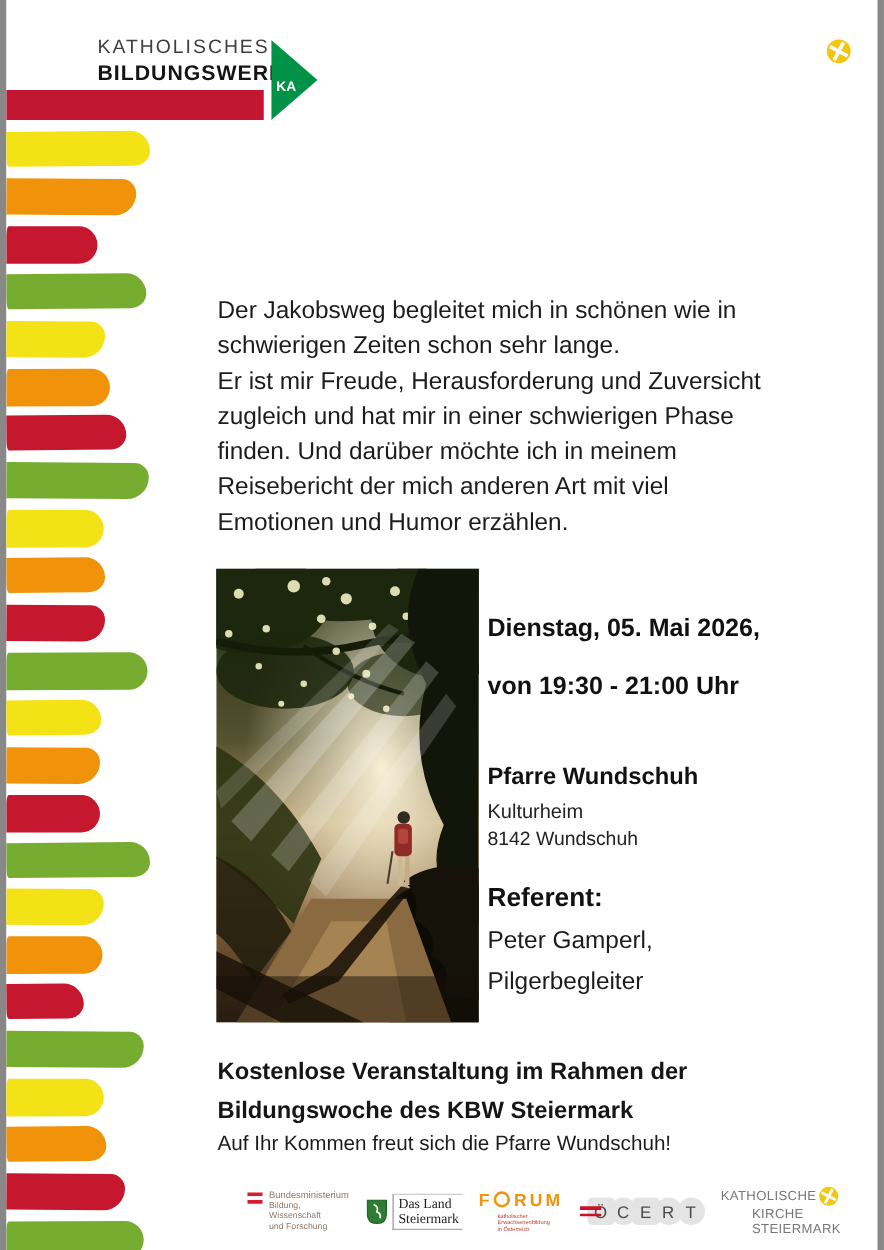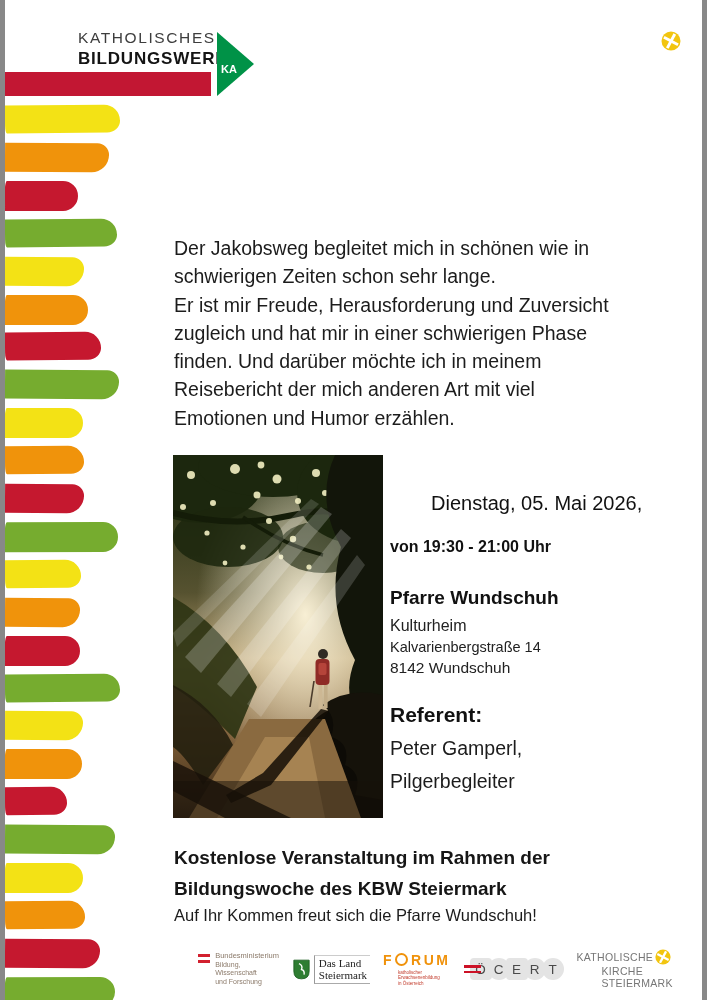--- a/index.html
+++ b/index.html
@@ -18,22 +18,22 @@
   .stripe{position:absolute;left:0;}
   .stripe.v0{border-radius:0 16px 13px 2px / 0 58% 42% 8px;transform:rotate(-.5deg);}
   .stripe.v1{border-radius:0 12px 18px 0 / 0 42% 62% 0;transform:rotate(.4deg);}
   .stripe.v2{border-radius:2px 15px 15px 0 / 8px 50% 50% 0;transform:rotate(-.15deg);}
   
   .title{position:absolute;left:169px;top:141px;font-size:27px;font-weight:700;
          line-height:43px;color:#191919;letter-spacing:-.2px;}
   .intro{position:absolute;left:169px;top:234px;font-size:19.5px;line-height:28.3px;color:#1c1c1c;}
   .photo{position:absolute;left:168px;top:455px;width:210px;height:363px;display:block;}
   .details{position:absolute;left:385px;top:492px;width:310px;color:#111;}
-  .d-date{font-size:20px;font-weight:400;margin-bottom:23px;margin-left:41px;}
-  .d-date2{font-size:16px;font-weight:700;margin-bottom:31px;}
+  .d-date{font-size:20px;font-weight:700;margin-bottom:23px;}
+  .d-date2{font-size:20px;font-weight:700;margin-bottom:50px;}
   .d-loc{font-size:19px;font-weight:700;margin-bottom:8px;}
   .d-venue{font-size:16px;margin-bottom:4px;color:#222;}
   .d-street{font-size:14.5px;margin-bottom:4px;color:#222;}
   .d-city{font-size:15.5px;margin-bottom:26px;color:#222;}
   .d-reflabel{font-size:21px;font-weight:700;margin-bottom:10px;}
   .d-refname{font-size:19.5px;margin-bottom:10px;color:#1c1c1c;}
   .d-refrole{font-size:19.5px;color:#1c1c1c;}
   .note{position:absolute;left:169px;top:842px;font-size:19px;font-weight:700;
         line-height:31px;color:#161616;}
   .closing{position:absolute;left:169px;top:906px;font-size:16.5px;color:#1c1c1c;}
@@ -197,21 +197,20 @@
       <circle cx="150" cy="199" r="5" fill="#2f2a24"></circle>
     </g>
     <rect y="326" width="210" height="37" fill="#160f08" opacity="0.5"></rect>
   </svg>
 
   <div class="details">
     <div class="d-date">Dienstag, 05. Mai 2026,</div>
     <div class="d-date2">von 19:30 - 21:00 Uhr</div>
     <div class="d-loc">Pfarre Wundschuh</div>
     <div class="d-venue">Kulturheim</div>
-    <div class="d-street">Kalvarienbergstraße 14</div>
     <div class="d-city">8142 Wundschuh</div>
     <div class="d-reflabel">Referent:</div>
     <div class="d-refname">Peter Gamperl,</div>
     <div class="d-refrole">Pilgerbegleiter</div>
   </div>
 
   <div class="note">
     <div>Kostenlose Veranstaltung im Rahmen der</div>
     <div>Bildungswoche des KBW Steiermark</div>
   </div>

